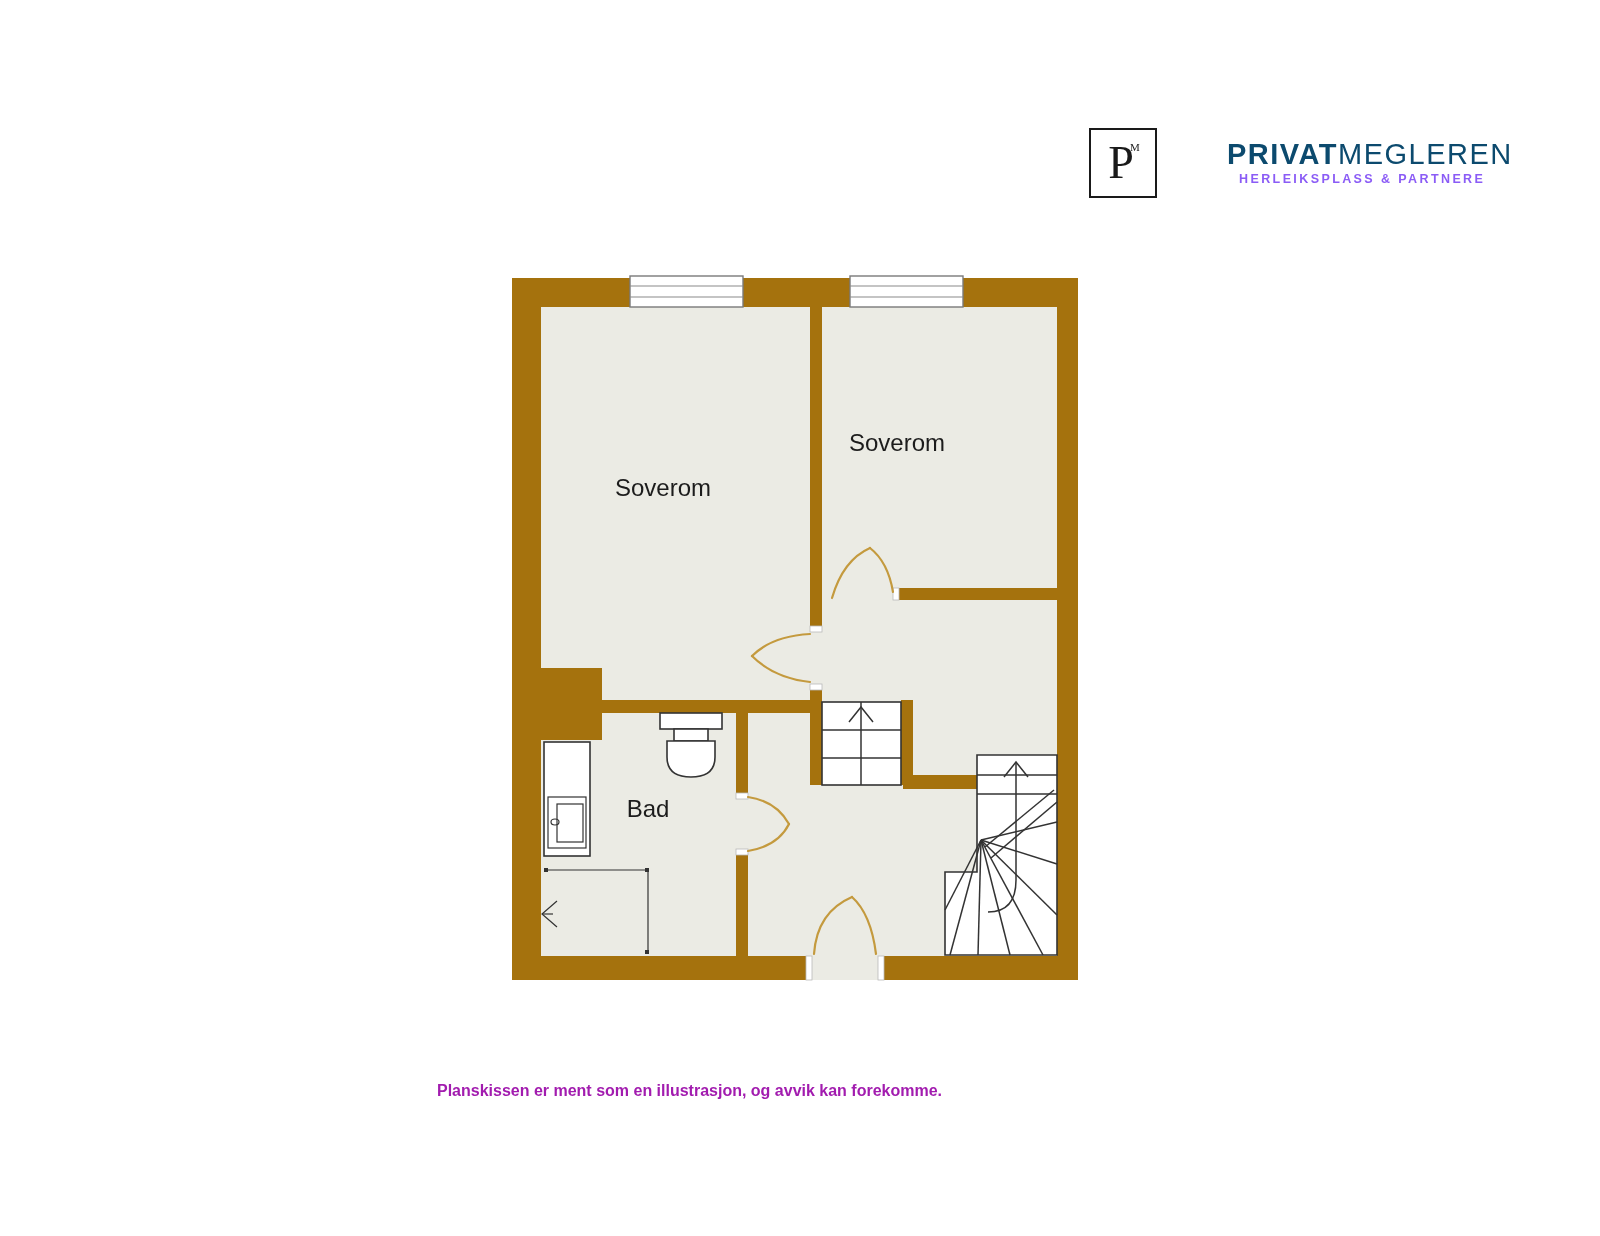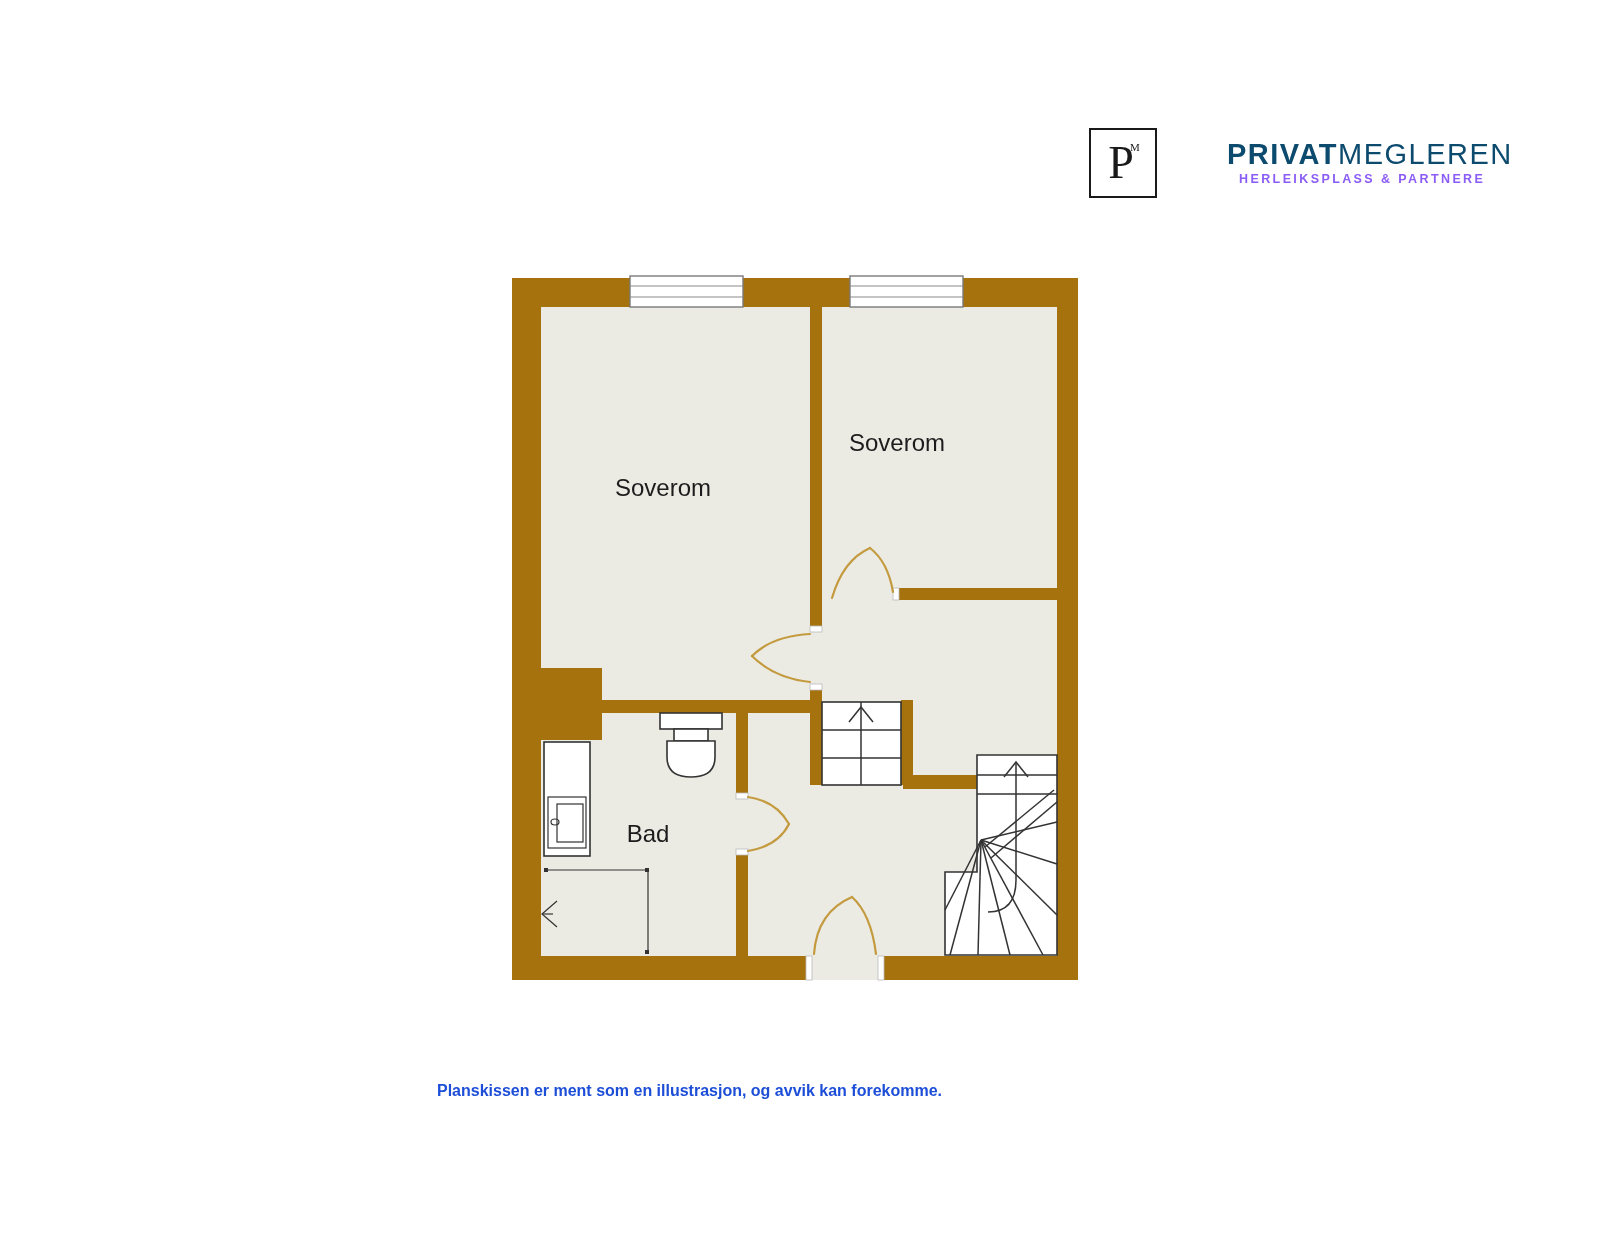--- a/index.html
+++ b/index.html
@@ -51,21 +51,21 @@
     letter-spacing:1.5px;color:#0c4a6e;white-space:nowrap;margin-left:36px;
   }
   .brand .b{font-weight:bold;}
   .brand .l{font-weight:normal;}
   .brand-sub{
     position:absolute;left:1193px;top:172px;font-size:12.5px;letter-spacing:2.4px;
     color:#8b5cf6;white-space:nowrap;font-weight:bold;margin-left:46px;
   }
   
   .footer{
-    position:absolute;left:0;top:1081px;width:1379px;text-align:center;color:#1d4ed8;
+    position:absolute;left:0;top:1081px;width:1379px;text-align:center;color:#a21caf;
   }
   .footer .f1{font-size:16px;font-weight:bold;line-height:19px;}
   .footer .f2,.footer .f3{font-size:15px;line-height:18px;}
 </style>
 </head>
 <body>
 
 <div class="stage">
 
   <svg width="1600" height="1236" viewBox="0 0 1600 1236">
@@ -181,21 +181,21 @@
         <rect class="dot" x="645" y="868" width="4" height="4"></rect>
         <rect class="dot" x="645" y="950" width="4" height="4"></rect>
         <path class="thin" d="M557,901 L542,914 L557,927"></path>
         <line class="thin" x1="542" y1="914" x2="553" y2="914"></line>
       </g>
     </g>
   </svg>
 
   <div class="room-label" style="left:663px;top:487px;">Soverom</div>
   <div class="room-label" style="left:897px;top:442px;">Soverom</div>
-  <div class="room-label" style="left:648px;top:833px;">Bad</div>
+  <div class="room-label" style="left:648px;top:808px;">Bad</div>
 
   <div class="logo-box">
     <div class="logo-p">P</div>
     <div class="logo-sup">M</div>
   </div>
   <div class="brand">
     <span class="b">PRIVAT</span><span class="l">MEGLEREN</span>
   </div>
   <div class="brand-sub">HERLEIKSPLASS &amp; PARTNERE</div>
 

